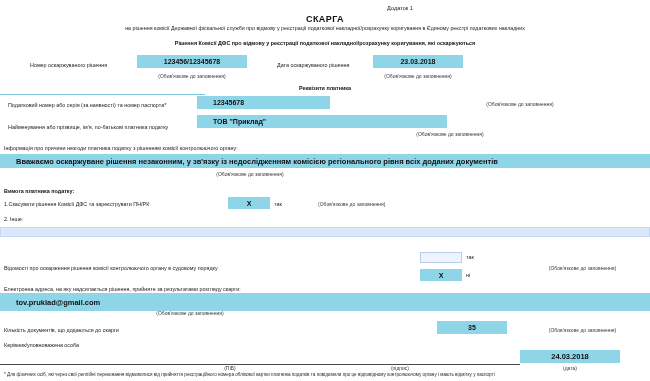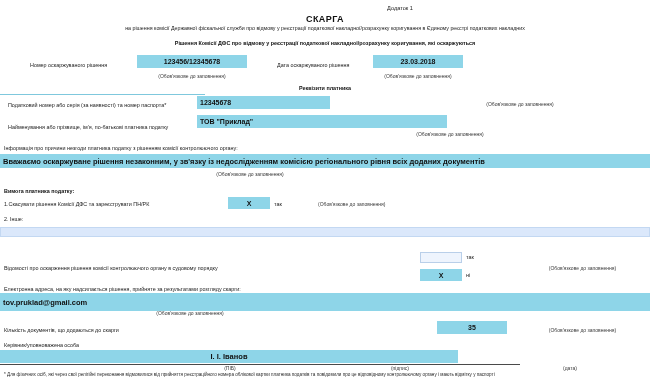--- a/index.html
+++ b/index.html
@@ -80,21 +80,21 @@
 
   
   .field {
     background: #8ed5e8;
     box-sizing: border-box;
     display: flex;
     align-items: center;
     font-size: 7px;
     font-weight: bold;
     color: #111;
-    padding-left: 3px;
+    padding-left: 16px;
     white-space: nowrap;
     overflow: hidden;
   }
   .field-c { justify-content: center; padding-left: 0; }
   .field-lg { font-size: 7.5px; }
 
   
   .field-empty {
     background: #dbe8fb;
     border: 1px solid #c3d8f2;
@@ -216,24 +216,24 @@
   <div class="abs hint" style="left:110px; top:310px; width:160px;">(Обов'язкове до заповнення)</div>
 
   <div class="abs label" style="left:4px; top:327px; width:220px;">Кількість документів, що додаються до скарги</div>
 
   <div class="abs field field-c" style="left:437px; top:321px; width:70px; height:13px;">35</div>
 
   <div class="abs hint" style="left:520px; top:327px; width:125px;">(Обов'язкове до заповнення)</div>
 
   <div class="abs label" style="left:4px; top:342px; width:200px;">Керівник/уповноважена особа</div>
 
-  <div class="abs field field-c field-lg" style="left:0; top:350px; width:458px; height:13px;">І. І. Іванов</div>
 
   <div class="abs" style="left:458px; top:350px; width:62px; height:13px; background:#ffffff;"></div>
 
+  <div class="abs field field-c field-lg" style="left:520px; top:350px; width:100px; height:13px;">24.03.2018</div>
 
   <div class="rule" style="left:0; top:364px; width:520px;"></div>
 
   <div class="abs hint" style="left:190px; top:365px; width:80px;">(ПІБ)</div>
 
   <div class="abs hint" style="left:360px; top:365px; width:80px;">(підпис)</div>
 
   <div class="abs hint" style="left:530px; top:365px; width:80px;">(дата)</div>
 
   <div class="abs footnote" style="left:4px; top:372px; width:646px;">* Для фізичних осіб, які через свої релігійні переконання відмовилися від прийняття реєстраційного номера облікової картки платника податків та повідомили про це відповідному контролюючому органу і мають відмітку у паспорті</div>

